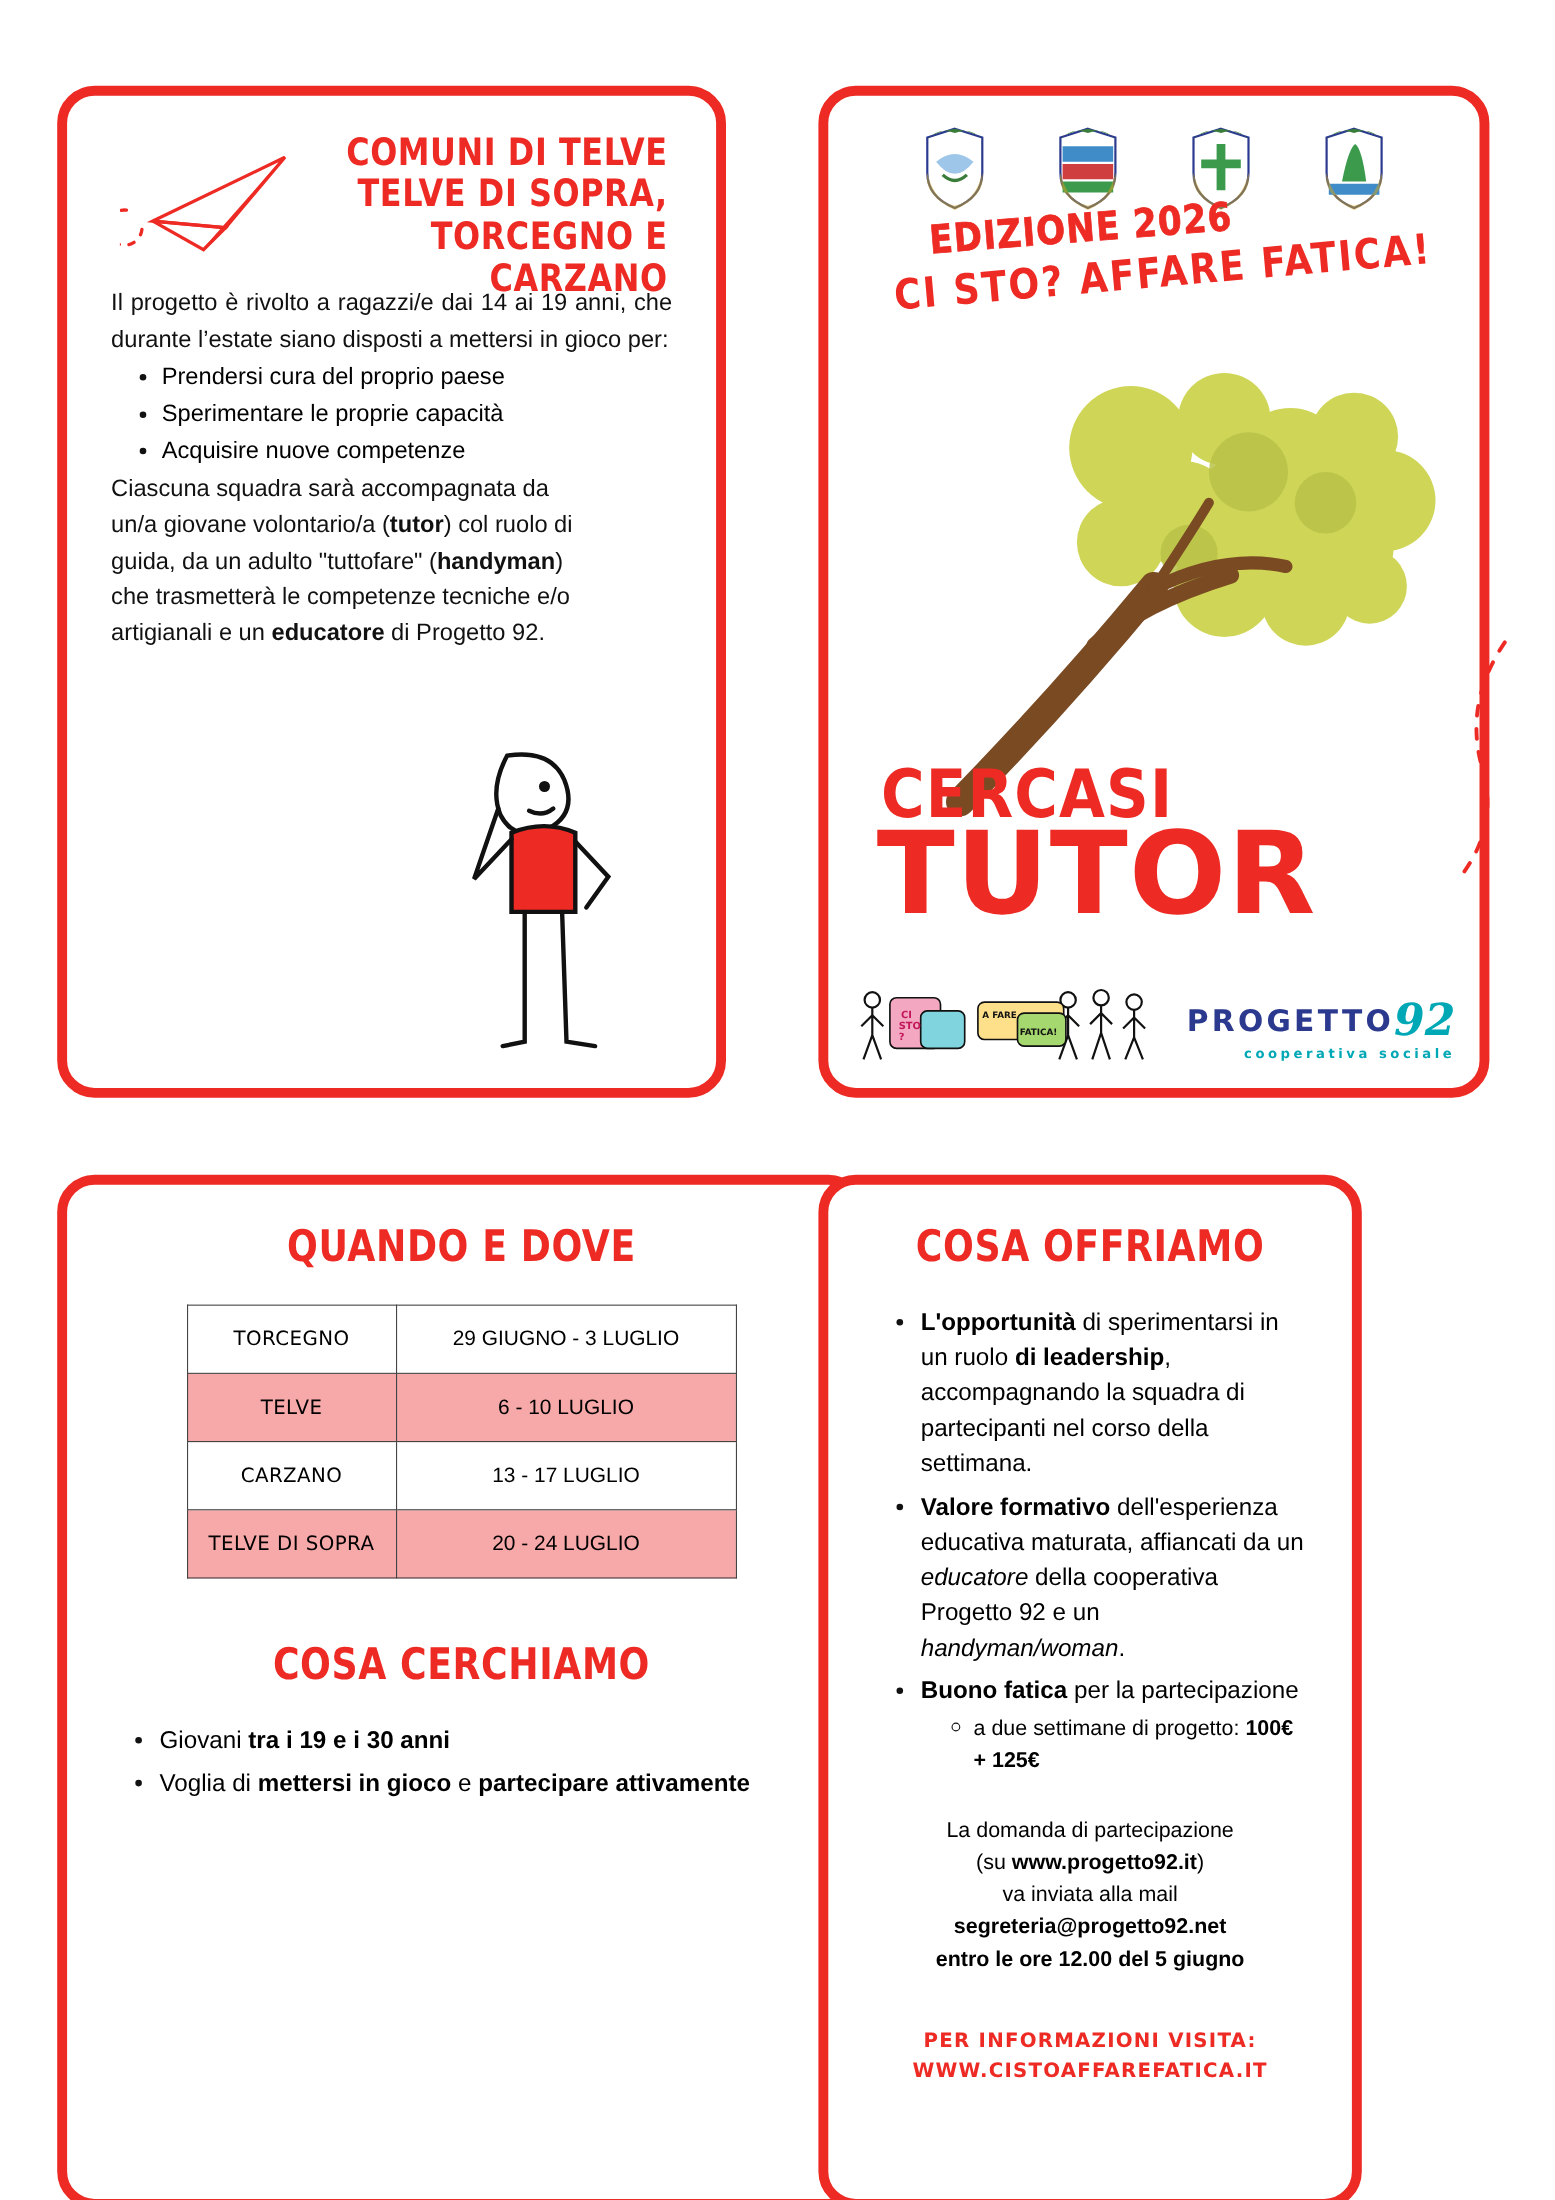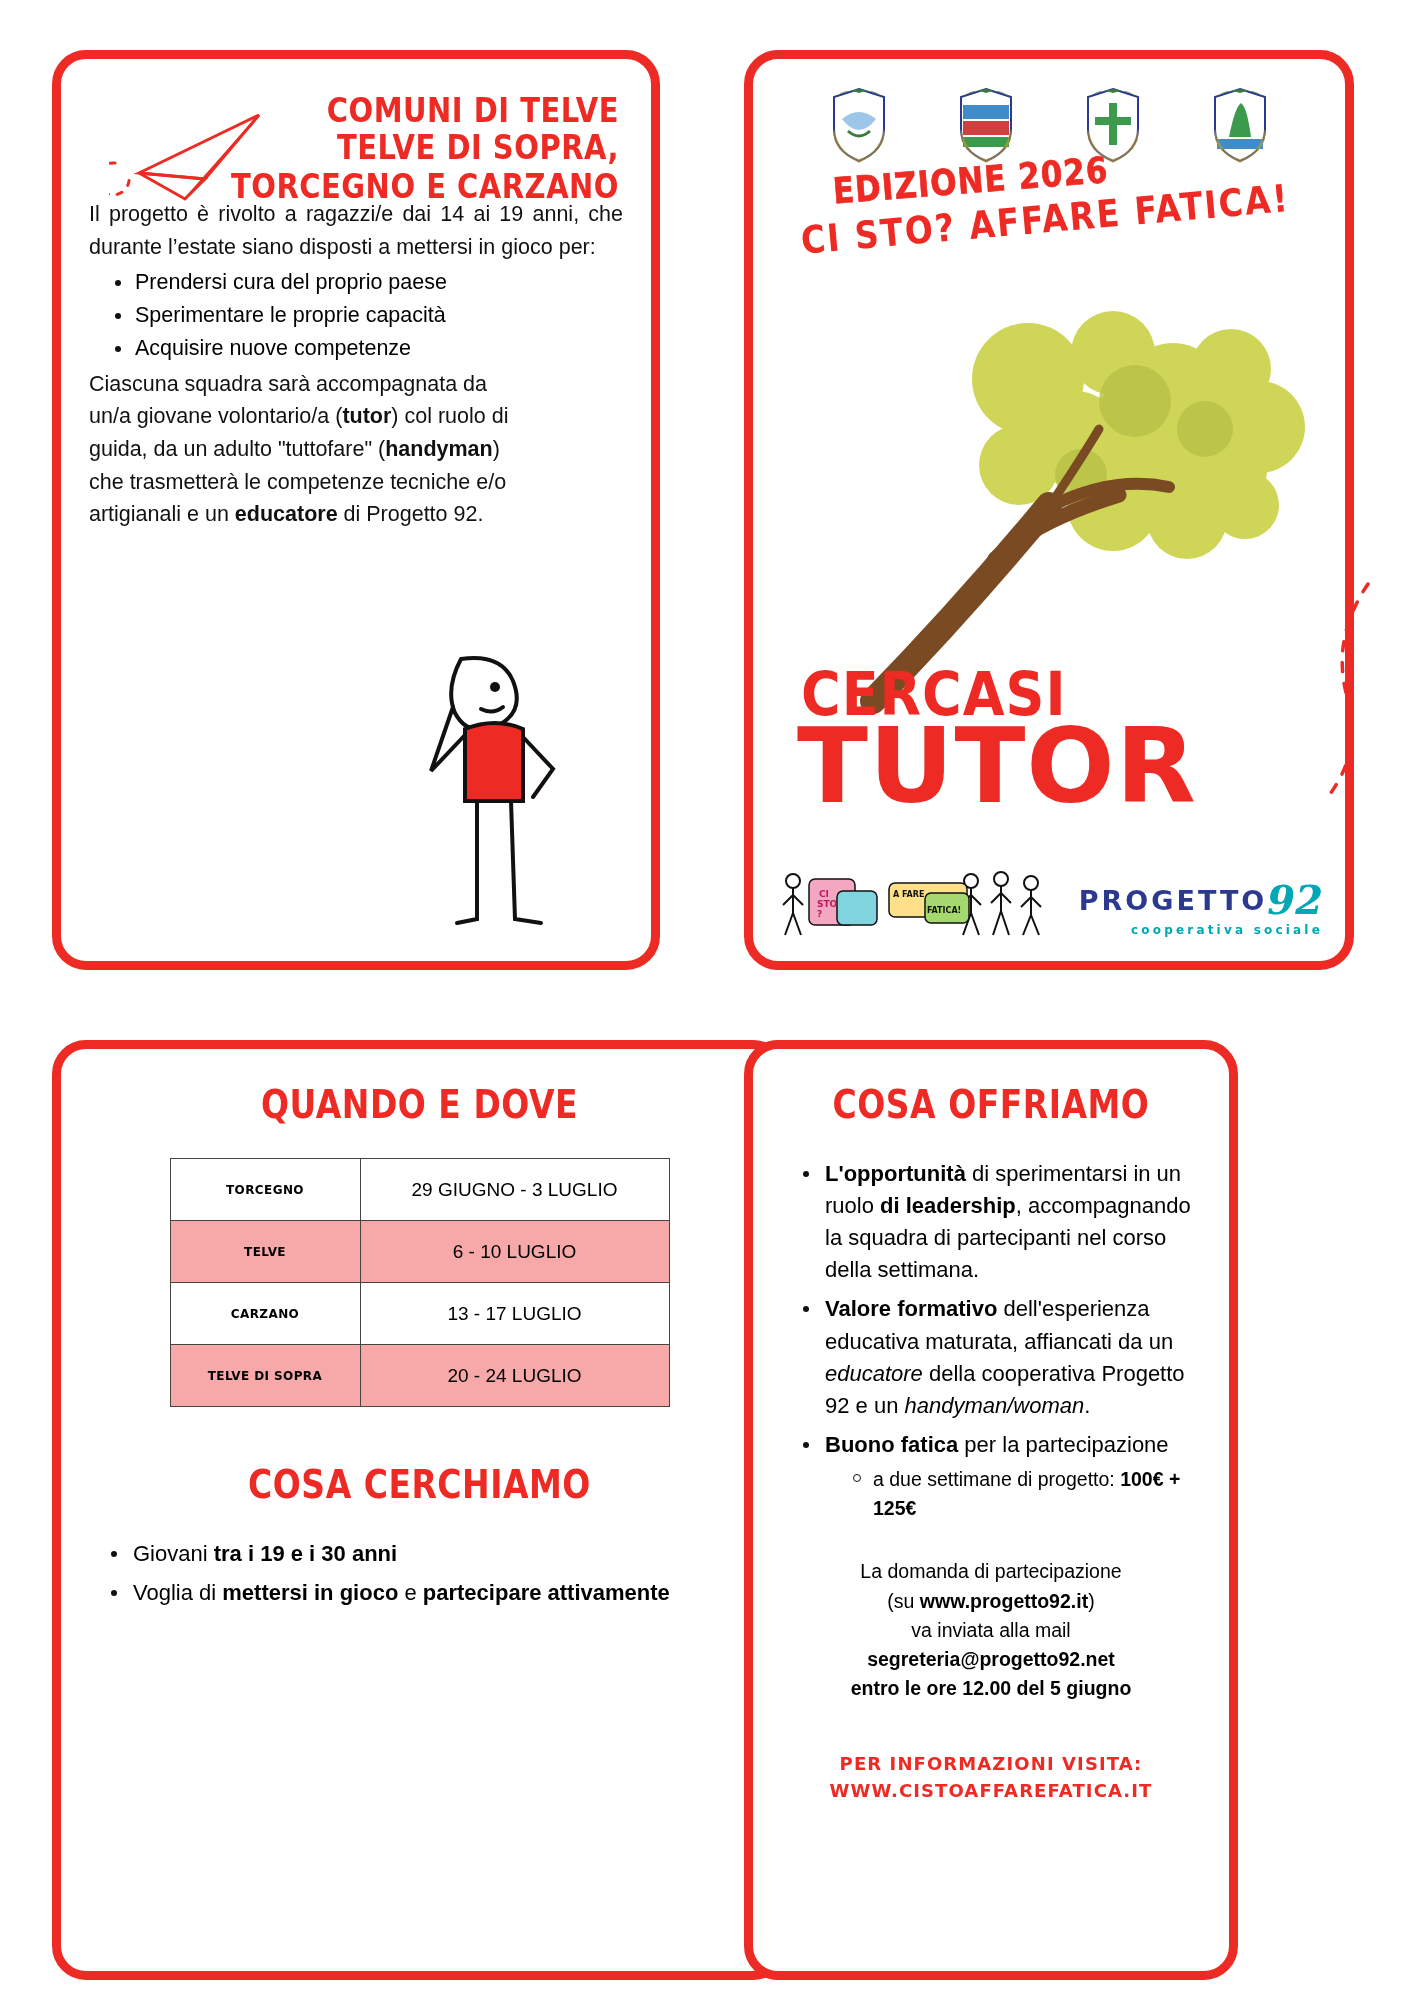--- a/index.html
+++ b/index.html
@@ -22,21 +22,22 @@
     width: 100%;
     height: 100%;
   }
 
   
   .card {
     position: absolute;
     border: 9px solid #ed2a23;
     border-radius: 34px;
     background: #fff;
-    padding: 22px 28px;
+    padding: 22px 40px;
+    margin-top: 28px;
   }
   #card-tl { left: 8px;   top: 10px;  width: 608px; height: 920px; }
   #card-tr { left: 700px; top: 10px;  width: 610px; height: 920px; }
   #card-bl { left: 8px;   top: 1000px; width: 735px; height: 940px; }
   #card-br { left: 700px; top: 1000px; width: 494px; height: 940px; }
 
   
   .headline {
     color: #ed2a23;
     font-family: "DejaVu Sans", sans-serif;
@@ -199,23 +200,23 @@
   }
   table.when td {
     border: 1px solid #444;
     height: 62px;
     font-size: 19px;
     text-align: center;
     padding: 0 8px;
   }
   table.when td.place {
     width: 190px;
-    font-weight: bold;
-    font-family: "DejaVu Sans", sans-serif;
-    font-size: 12px;
+    font-weight: normal;
+    font-family: "DejaVu Sans", sans-serif;
+    font-size: 18px;
     letter-spacing: 0.4px;
   }
   table.when tr.alt td { background: #f7a8a8; }
 
   
   ul.bl {
     list-style: none;
     margin: 0;
     padding-left: 14px;
   }

